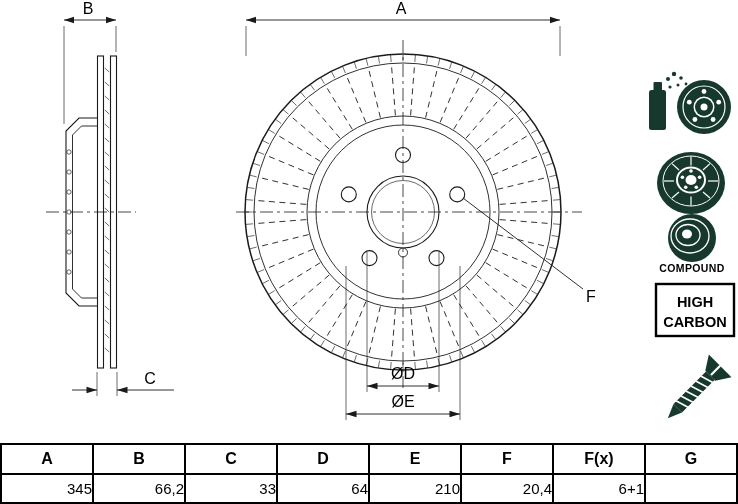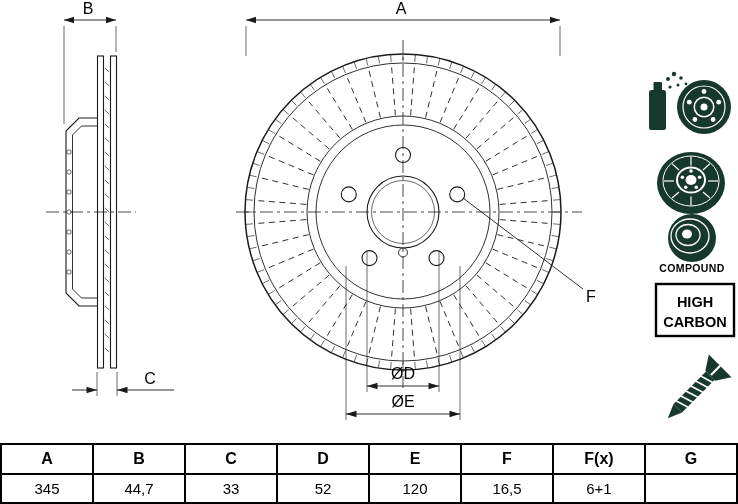--- a/index.html
+++ b/index.html
@@ -14,21 +14,21 @@
   .cl{stroke:var(--line);fill:none;stroke-width:.8;stroke-dasharray:13 4 3 4;}
   .fillln{fill:var(--line);stroke:none;}
   .icf{fill:var(--icon);stroke:none;}
   .dimtext{font-family:"Liberation Sans",sans-serif;font-size:16px;fill:#000;text-anchor:middle;}
   .badgetext{font-family:"Liberation Sans",sans-serif;font-size:10.5px;font-weight:bold;fill:#000;
              text-anchor:middle;letter-spacing:.4px;}
   .hctext{font-family:"Liberation Sans",sans-serif;font-size:14.5px;font-weight:bold;fill:#000;text-anchor:middle;}
   table.dims{border-collapse:collapse;table-layout:fixed;width:738px;position:absolute;left:0;top:443px;}
   table.dims th, table.dims td{border:2px solid #000;text-align:center;padding:0;}
   table.dims th{height:28px;font-size:16px;font-weight:bold;color:#000;}
-  table.dims td{height:27px;font-size:15px;font-weight:normal;color:#000;}
+  table.dims td{height:27px;font-size:15px;font-weight:normal;color:#000;text-align:right;}
 </style>
 </head>
 <body>
 
 <div class="page">
 
   <svg width="738" height="443" viewBox="0 0 738 443">
 
     <g>
       <line class="cl" x1="46" y1="212" x2="136" y2="212"></line>
@@ -344,23 +344,23 @@
         <th>B</th>
         <th>C</th>
         <th>D</th>
         <th>E</th>
         <th>F</th>
         <th>F(x)</th>
         <th>G</th>
       </tr>
       <tr>
         <td>345</td>
-        <td>44,7</td>
+        <td>66,2</td>
         <td>33</td>
-        <td>52</td>
-        <td>120</td>
-        <td>16,5</td>
+        <td>64</td>
+        <td>210</td>
+        <td>20,4</td>
         <td>6+1</td>
         <td></td>
       </tr>
     </tbody>
   </table>
 </div>
 
 </body></html>

